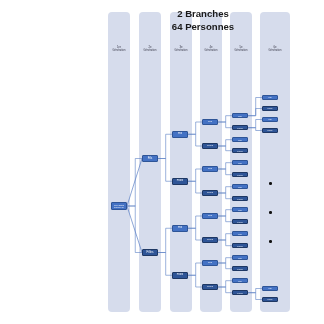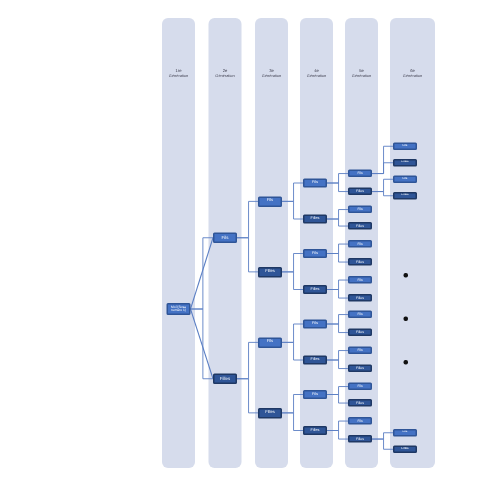--- a/index.html
+++ b/index.html
@@ -197,14 +197,16 @@
       <div class="node fils" style="left: 262px; top: 286px; width: 16px; height: 5px; background: rgb(68, 114, 196); border-color: rgb(47, 85, 151); font-size: 2.1px;">Fils</div>
       <div class="node filles" style="left: 262px; top: 297px; width: 16px; height: 5px; background: rgb(47, 85, 151); border-color: rgb(31, 56, 100); font-size: 2.1px;">Filles</div>
     </div>
 
   <div id="dots-layer">
       <div class="dot" style="left: 269px; top: 182px; background: rgb(17, 17, 17);"></div>
       <div class="dot" style="left: 269px; top: 211px; background: rgb(17, 17, 17);"></div>
       <div class="dot" style="left: 269px; top: 240px; background: rgb(17, 17, 17);"></div>
     </div>
 
+  <div class="title">2 Branches
+64 Personnes</div>
 
 </div>
 
 </body></html>

